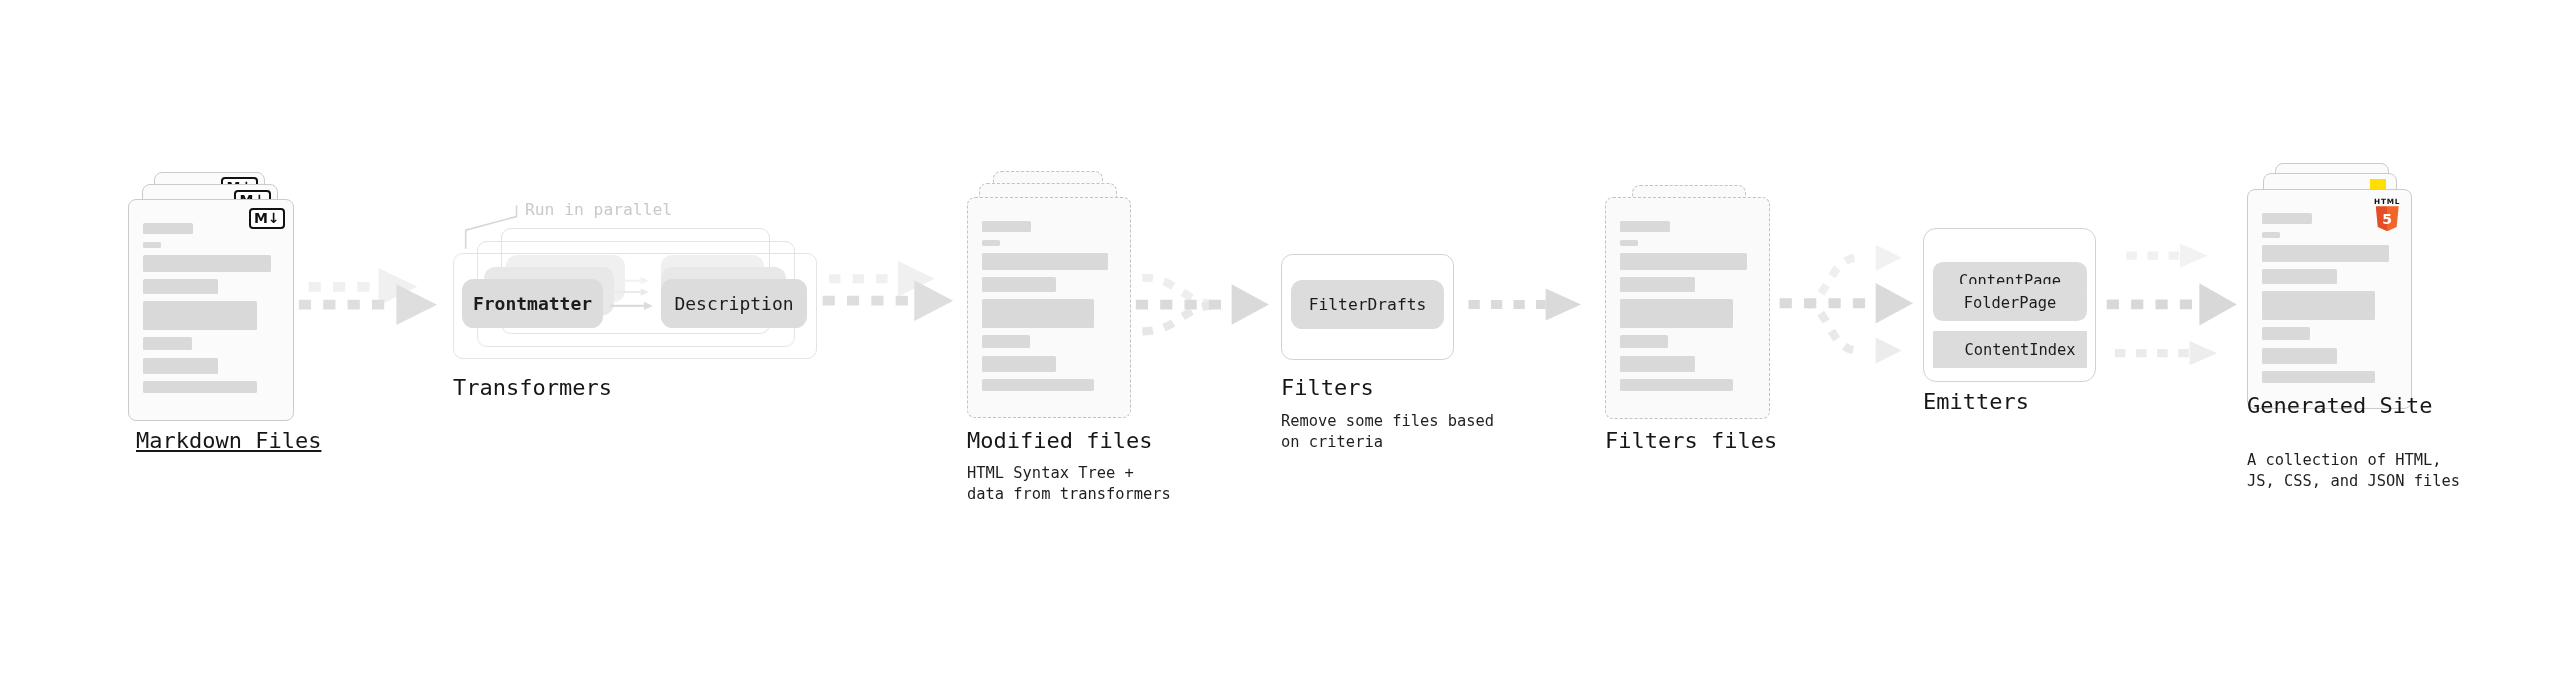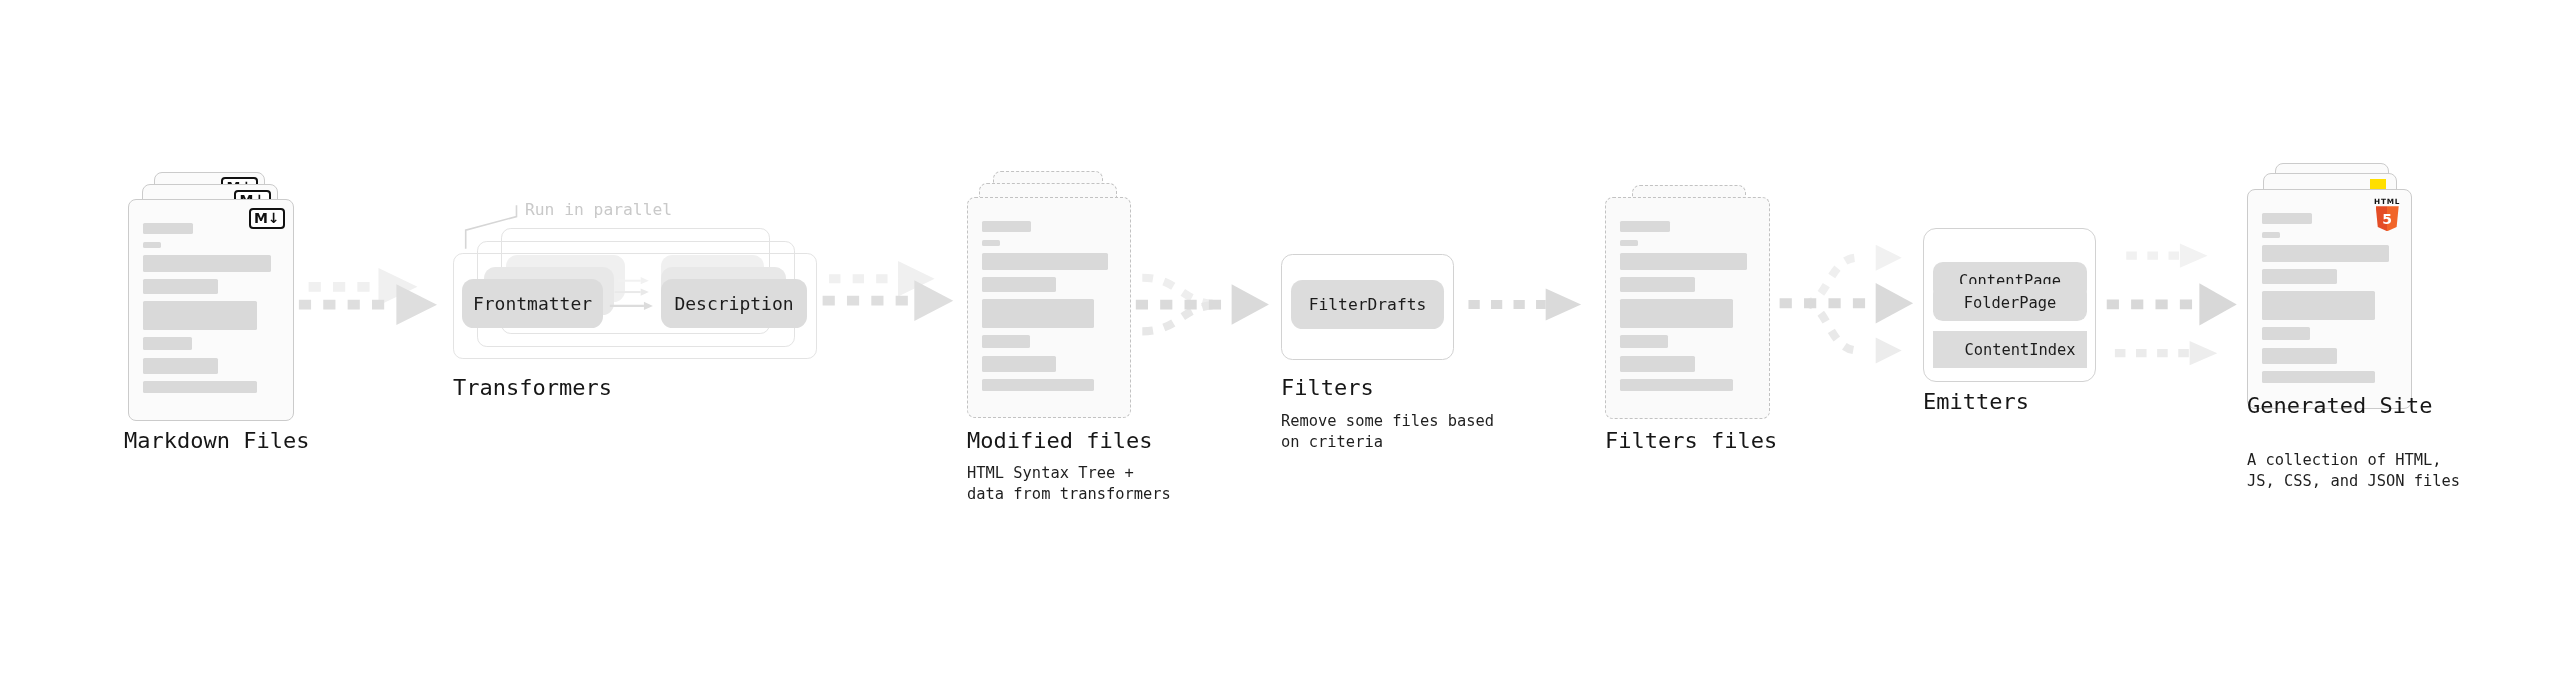--- a/index.html
+++ b/index.html
@@ -55,40 +55,40 @@
         <div class="bar" style="width: 38%; height: 11.4px;"></div>
         <div class="bar" style="width: 14%; height: 6.5px;"></div>
         <div class="bar" style="width: 97%; height: 16.3px;"></div>
         <div class="bar" style="width: 57%; height: 14.6px;"></div>
         <div class="bar" style="width: 86%; height: 29px;"></div>
         <div class="bar" style="width: 37%; height: 13px;"></div>
         <div class="bar" style="width: 57%; height: 16.3px;"></div>
         <div class="bar" style="width: 86%; height: 11.4px;"></div>
       </div>
   </div>
-  <div class="node-label" style="left:124px;top:428px;">Markdown Files</div>
+  <div class="node-label" style="left:136px;top:428px;text-decoration:underline;">Markdown Files</div>
 
   <svg class="abs" style="left:297px;top:264px;" width="163" height="65" viewBox="0 0 200 80">
     <line x1="14" y1="28" x2="100" y2="28" stroke="#f0f0f0" stroke-width="12" stroke-dasharray="15 15"></line>
     <polygon points="100,5 100,51 148,28" fill="#f0f0f0"></polygon>
     <line x1="2" y1="50" x2="122" y2="50" stroke="#dedede" stroke-width="12" stroke-dasharray="15 15"></line>
     <polygon points="122,25 122,75 172,50" fill="#dedede"></polygon>
   </svg>
 
   <div class="annotation" style="left:525px;top:200px;">Run in parallel</div>
   <svg class="abs" style="left:459px;top:202px;" width="65" height="50" viewBox="0 0 80 62">
     <polyline points="71,4 71,18 8,35 8,58" fill="none" stroke="#d6d6d6" stroke-width="2"></polyline>
   </svg>
   <div class="cluster-box" style="left:501px;top:228px;width:269px;height:106px;"></div>
   <div class="cluster-box" style="left:477px;top:241px;width:318px;height:106px;"></div>
   <div class="cluster-box" style="left:453px;top:253px;width:364px;height:106px;"></div>
 
   <div class="pill ghost2" style="left:506px;top:255px;width:119px;height:47px;"></div>
   <div class="pill ghost1" style="left:484px;top:267px;width:130px;height:48px;"></div>
-  <div class="pill" style="left:462px;top:279px;width:141px;height:49px;font-size:18px;">Frontmatter</div>
+  <div class="pill" style="left:462px;top:279px;width:141px;height:49px;font-size:18px;font-weight:bold;">Frontmatter</div>
 
   <div class="pill ghost2" style="left:661px;top:255px;width:103px;height:47px;"></div>
   <div class="pill ghost1" style="left:661px;top:267px;width:125px;height:48px;"></div>
   <div class="pill" style="left:661px;top:279px;width:146px;height:49px;font-size:18px;">Description</div>
 
   <svg class="abs" style="left:608px;top:275px;" width="54" height="39" viewBox="0 0 66 48">
     <line x1="12" y1="7" x2="40" y2="7" stroke="#f1f1f1" stroke-width="2.5"></line>
     <polygon points="40,2.5 40,11.5 50,7" fill="#f1f1f1"></polygon>
     <line x1="8" y1="21" x2="40" y2="21" stroke="#e9e9e9" stroke-width="2.5"></line>
     <polygon points="40,16.5 40,25.5 50,21" fill="#e9e9e9"></polygon>

